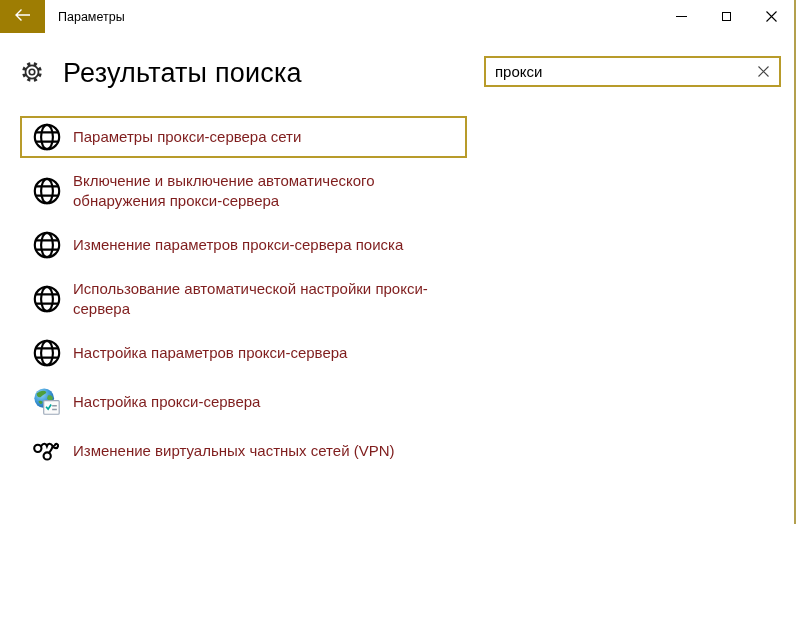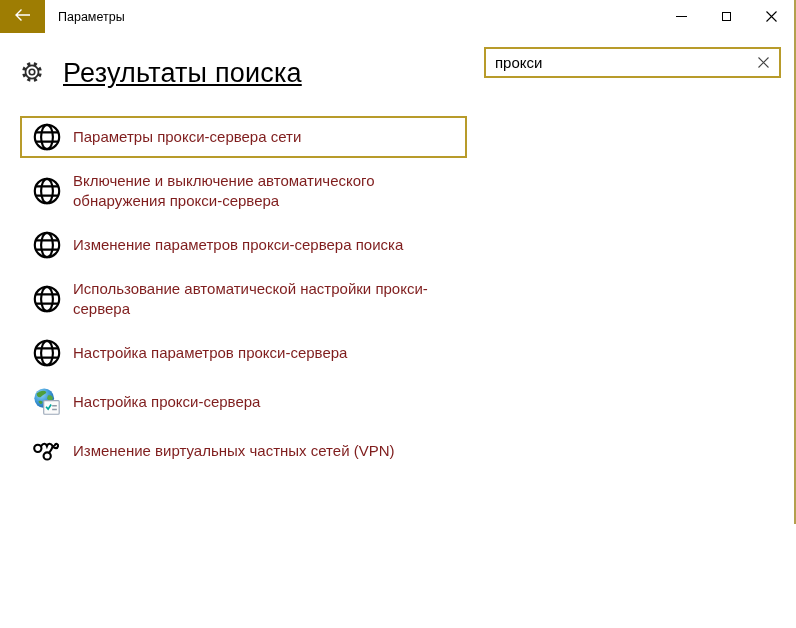--- a/index.html
+++ b/index.html
@@ -41,34 +41,33 @@
     display: flex; align-items: center; justify-content: center;
   }
   .min-glyph { width: 11px; height: 1px; background: #000; }
   .max-glyph { width: 9px; height: 9px; border: 1px solid #000; background: transparent; }
 
   
   .header-row {
     display: flex;
     align-items: center;
     margin: 25px 0 0 21px;
-    text-decoration: underline;
   }
   .page-title {
     margin: 0 0 0 20px;
     font-size: 27px;
     font-weight: 300;
     color: #000;
     letter-spacing: 0.2px;
   }
 
   
   .search-box {
     position: absolute;
-    top: 47px; right: 13px;
+    top: 56px; right: 13px;
     width: 297px; height: 31px;
     border: 2px solid #b89b2a;
     background: #fff;
     display: flex;
     align-items: center;
     justify-content: center;
   }
   .search-input {
     flex: 1;
     border: none; outline: none;

